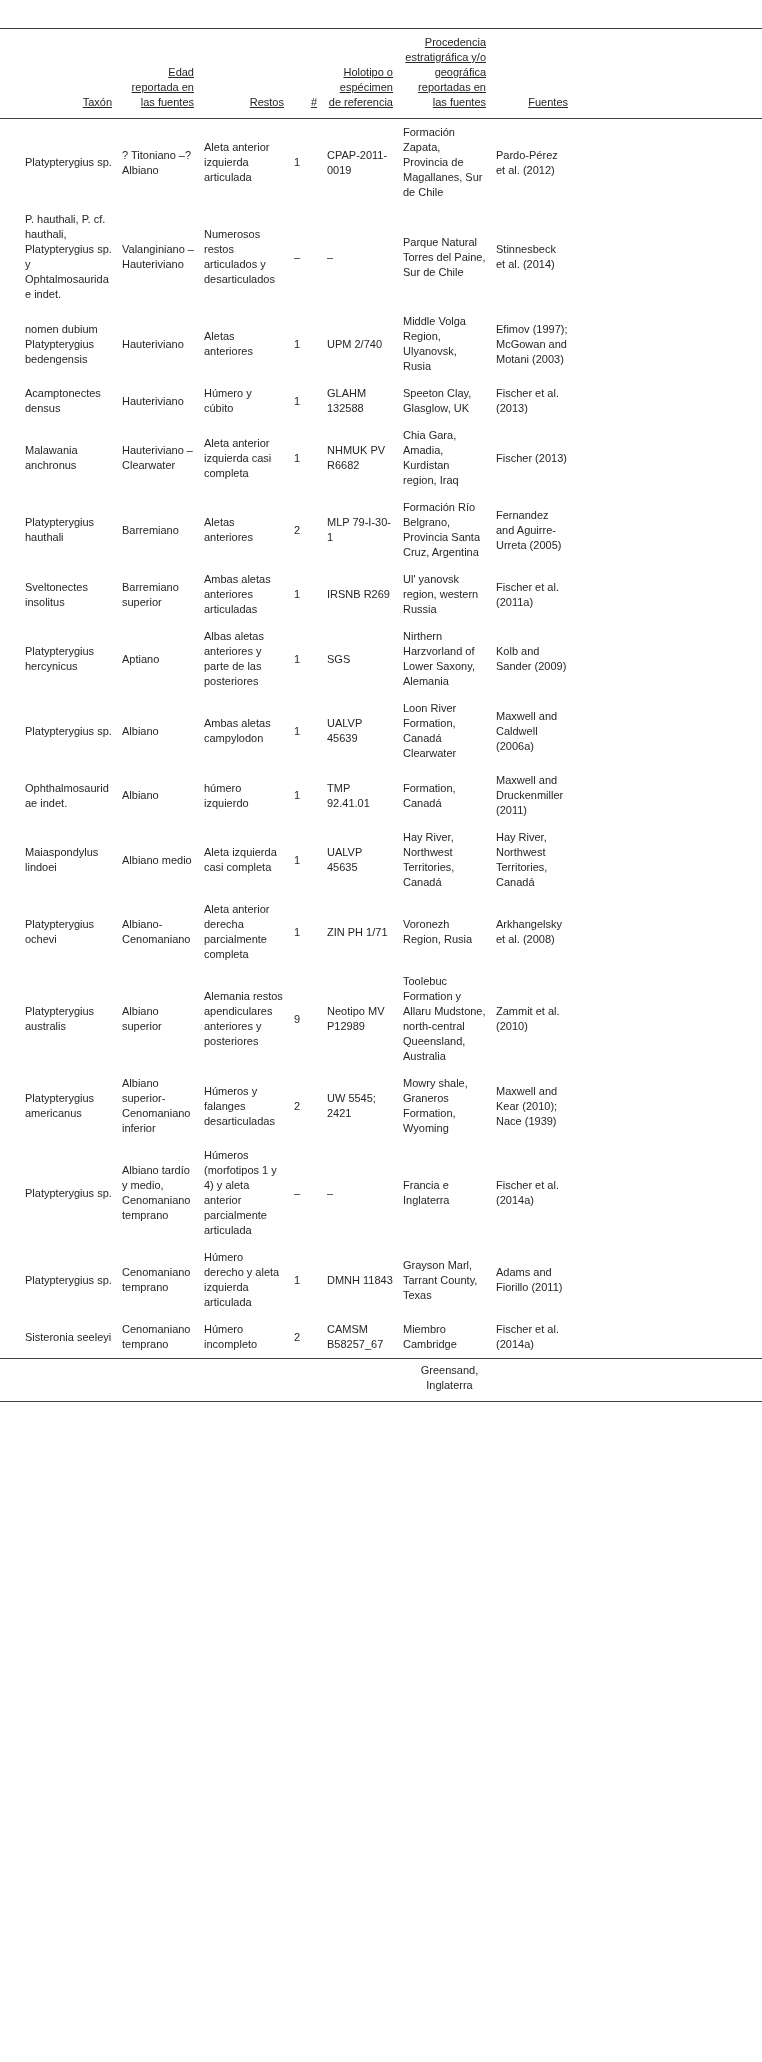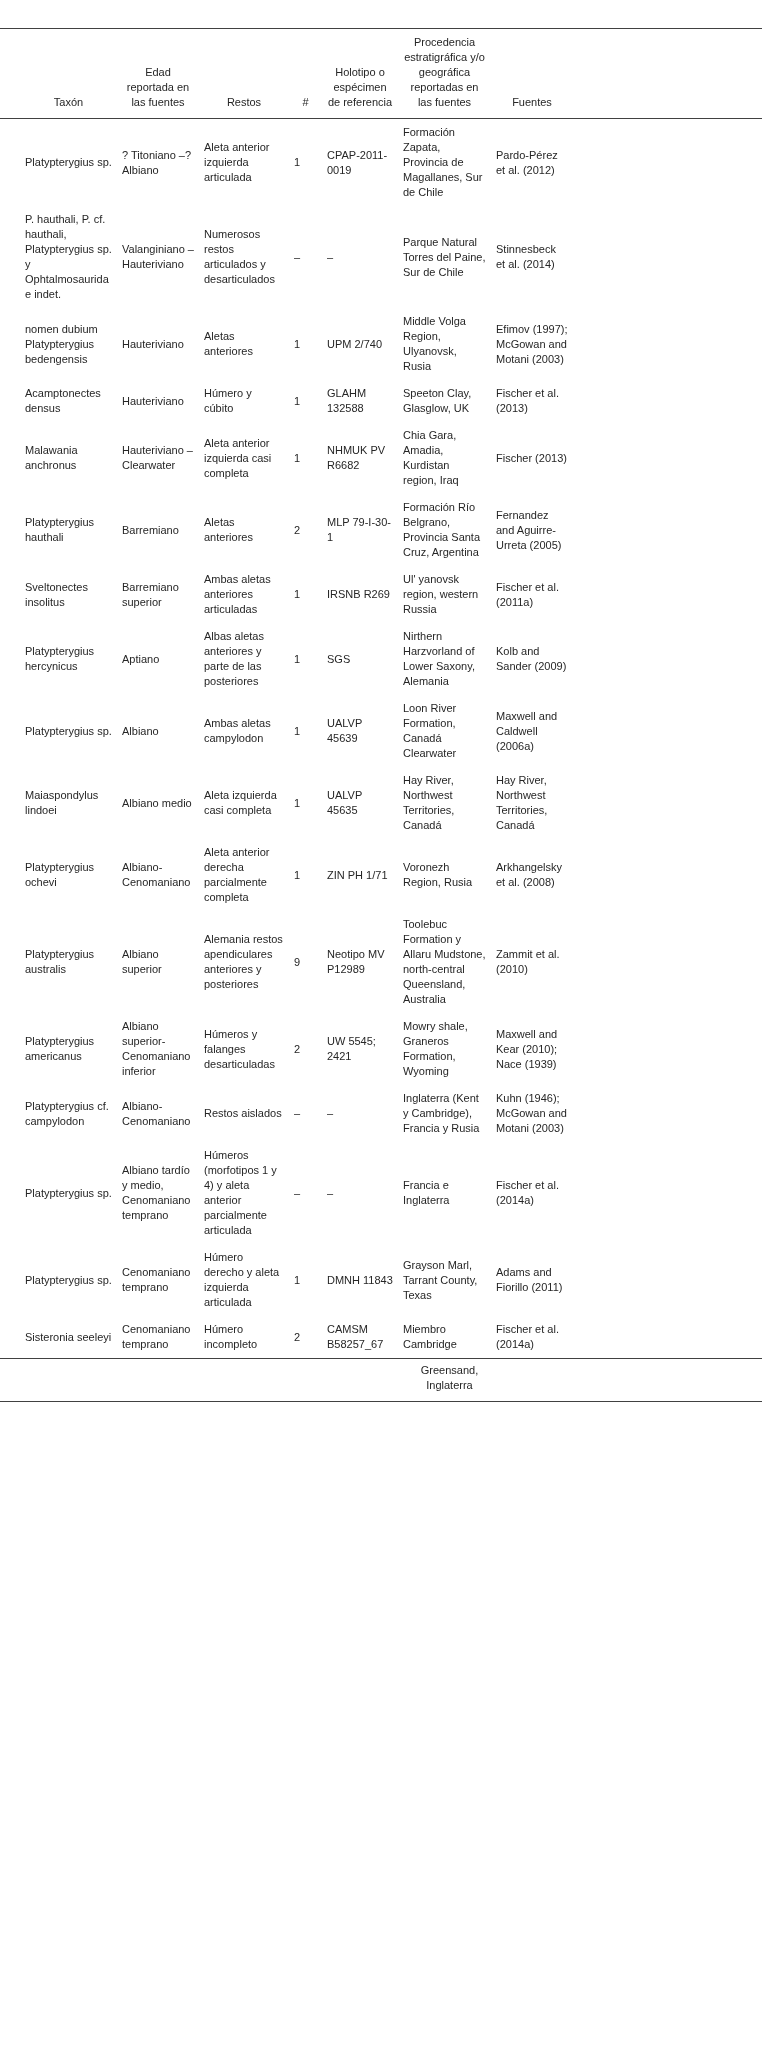--- a/index.html
+++ b/index.html
@@ -19,25 +19,26 @@
     box-sizing: border-box;
   }
   table.data-table {
     width: 762px;
     border-collapse: collapse;
     table-layout: fixed;
     border-top: 1.5px solid #414141;
   }
   .data-table th {
     font-weight: normal;
-    text-align: center;
+    text-align: right;
     vertical-align: bottom;
     padding: 6px 10px 8px 0;
     border-bottom: 1.5px solid #414141;
     word-wrap: break-word;
+    text-decoration: underline;
   }
   .data-table td {
     text-align: left;
     vertical-align: middle;
     padding: 6px 10px 6px 0;
     word-wrap: break-word;
   }
   .data-table th:first-child,
   .data-table td:first-child {
     padding-left: 25px;
@@ -177,20 +178,30 @@
           <td>Platypterygius sp.</td>
           <td>Albiano</td>
           <td>Ambas aletas campylodon</td>
           <td>1</td>
           <td>UALVP 45639</td>
           <td>Loon River Formation, Canadá Clearwater</td>
           <td>Maxwell and Caldwell (2006a)</td>
           <td></td>
         </tr>
         <tr>
+          <td>Ophthalmosauridae indet.</td>
+          <td>Albiano</td>
+          <td>húmero izquierdo</td>
+          <td>1</td>
+          <td>TMP 92.41.01</td>
+          <td>Formation, Canadá</td>
+          <td>Maxwell and Druckenmiller (2011)</td>
+          <td></td>
+        </tr>
+        <tr>
           <td>Maiaspondylus lindoei</td>
           <td>Albiano medio</td>
           <td>Aleta izquierda casi completa</td>
           <td>1</td>
           <td>UALVP 45635</td>
           <td>Hay River, Northwest Territories, Canadá</td>
           <td>Hay River, Northwest Territories, Canadá</td>
           <td></td>
         </tr>
         <tr>
@@ -217,30 +228,20 @@
           <td>Platypterygius americanus</td>
           <td>Albiano superior-Cenomaniano inferior</td>
           <td>Húmeros y falanges desarticuladas</td>
           <td>2</td>
           <td>UW 5545; 2421</td>
           <td>Mowry shale, Graneros Formation, Wyoming</td>
           <td>Maxwell and Kear (2010); Nace (1939)</td>
           <td></td>
         </tr>
         <tr>
-          <td>Platypterygius cf. campylodon</td>
-          <td>Albiano-Cenomaniano</td>
-          <td>Restos aislados</td>
-          <td>–</td>
-          <td>–</td>
-          <td>Inglaterra (Kent y Cambridge), Francia y Rusia</td>
-          <td>Kuhn (1946); McGowan and Motani (2003)</td>
-          <td></td>
-        </tr>
-        <tr>
           <td>Platypterygius sp.</td>
           <td>Albiano tardío y medio, Cenomaniano temprano</td>
           <td>Húmeros (morfotipos 1 y 4) y aleta anterior parcialmente articulada</td>
           <td>–</td>
           <td>–</td>
           <td>Francia e Inglaterra</td>
           <td>Fischer et al. (2014a)</td>
           <td></td>
         </tr>
         <tr>

